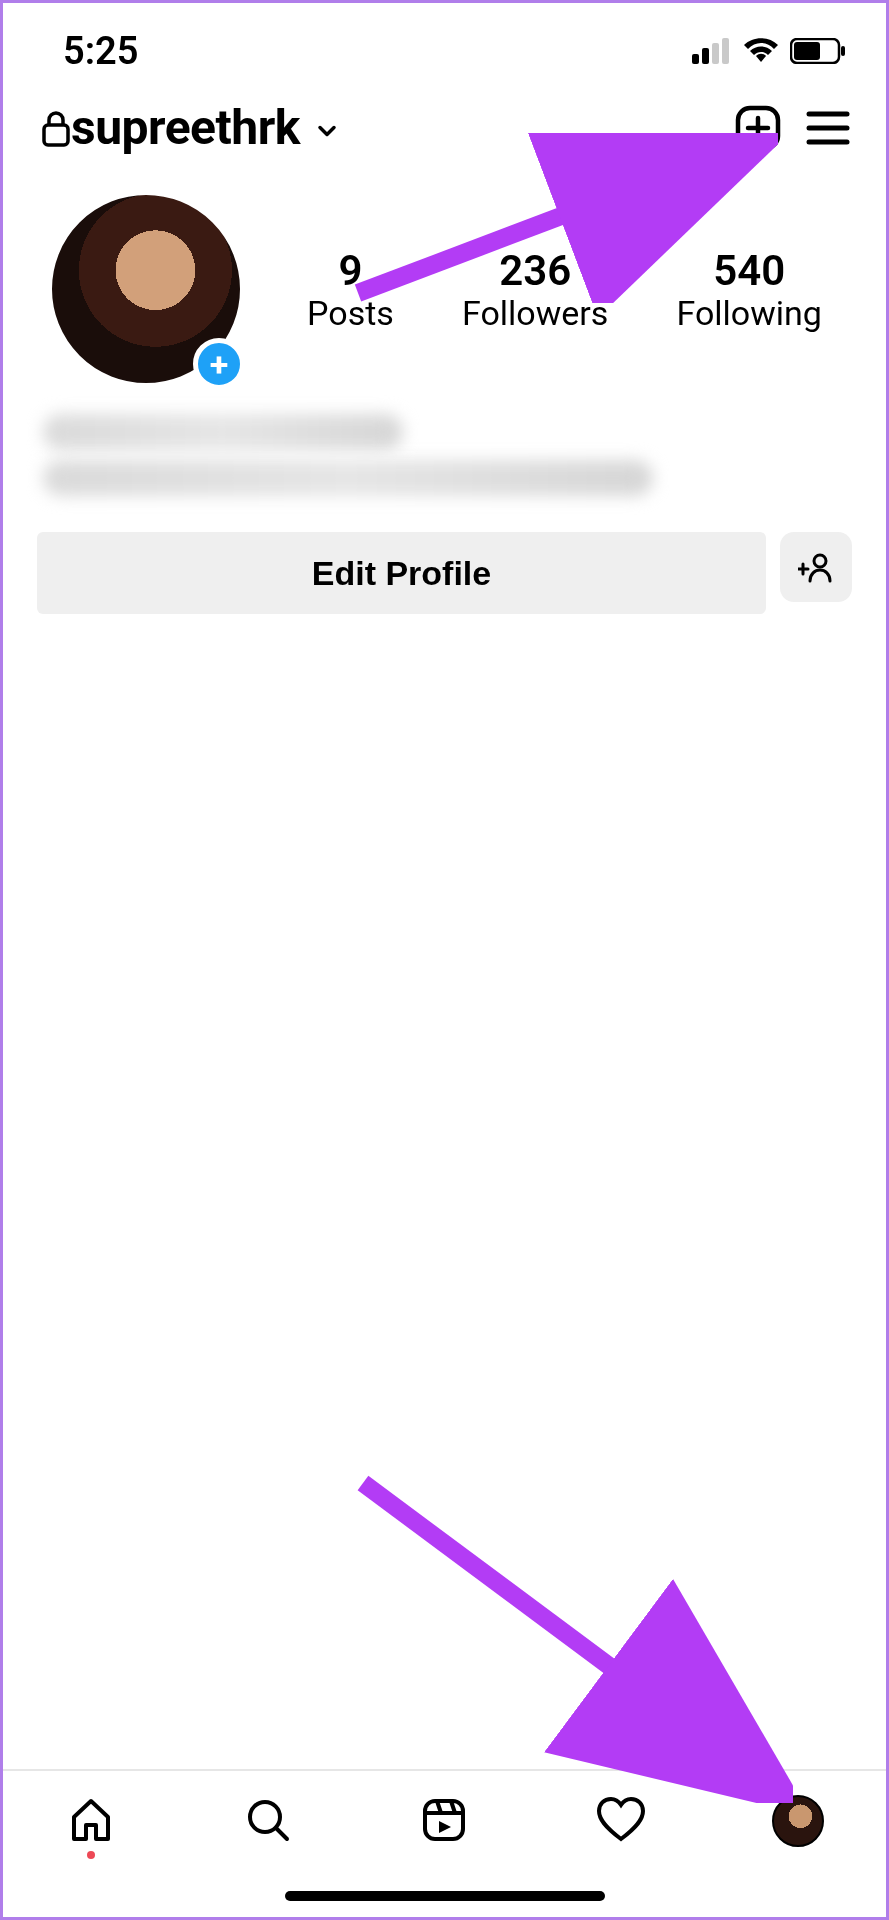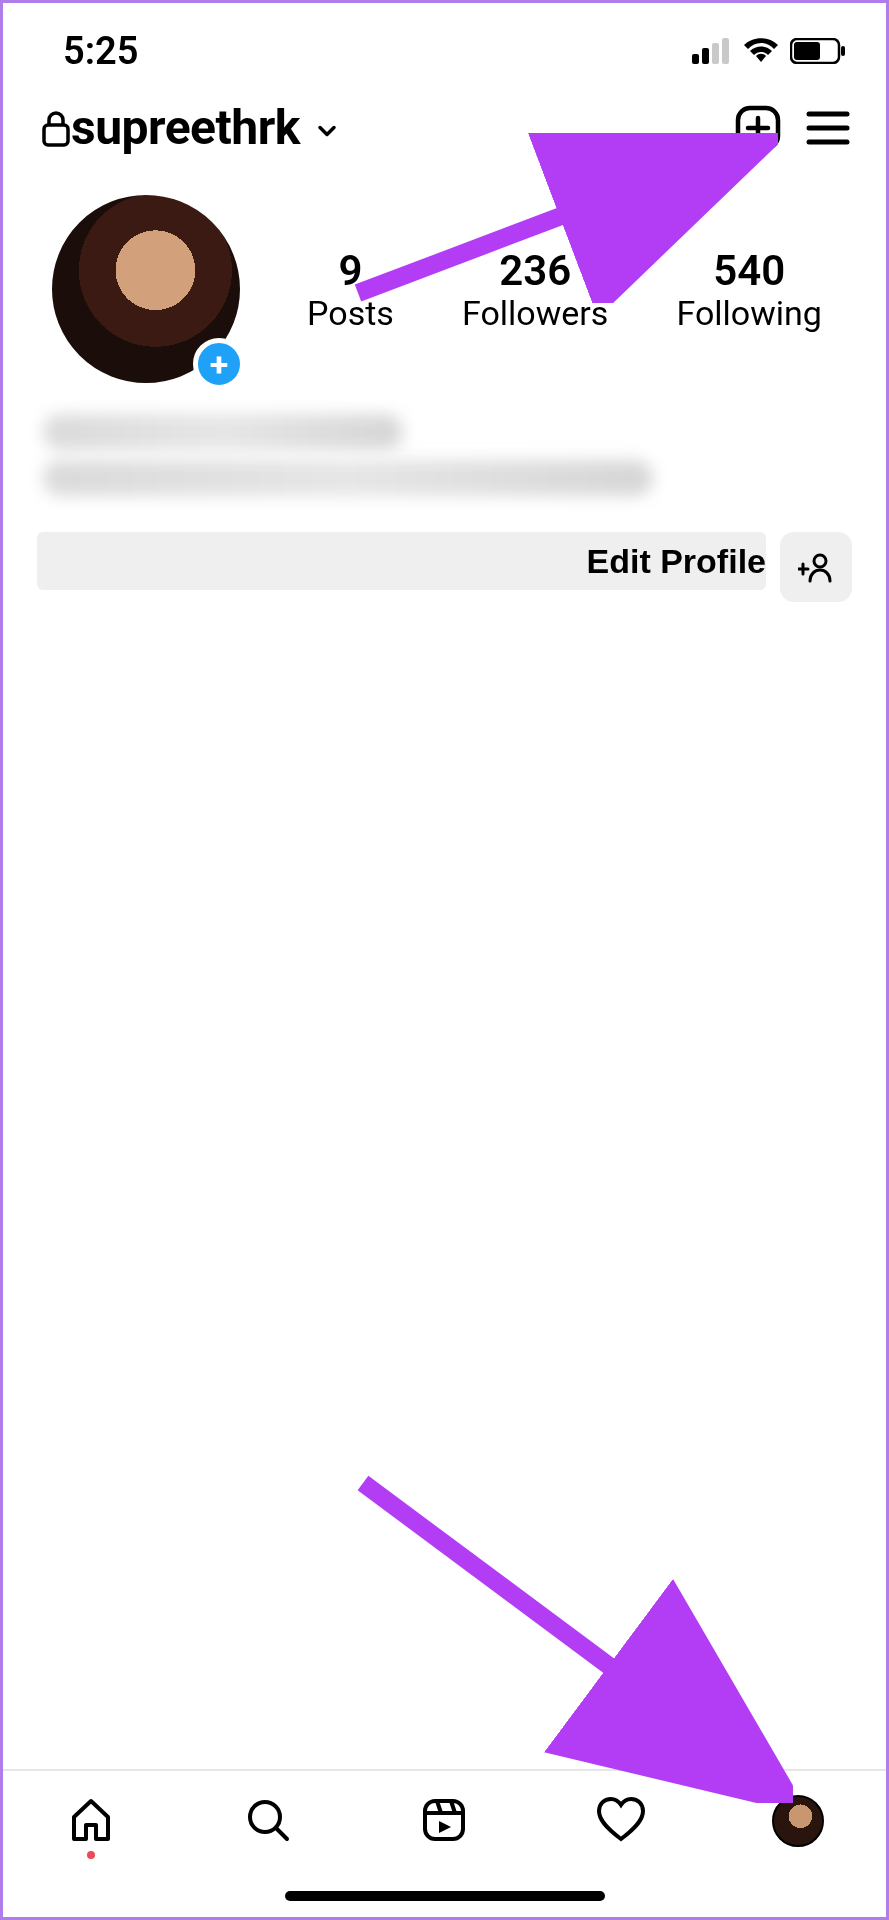--- a/index.html
+++ b/index.html
@@ -66,24 +66,24 @@
     height: 36px; border-radius: 18px; margin-bottom: 10px;
     background: linear-gradient(90deg,#dadada,#e6e6e6,#d6d6d6);
     filter: blur(8px);
   }
   .blur-a { width: 360px; }
   .blur-b { width: 610px; }
   .buttons-row {
     display: flex; gap: 14px; padding: 26px 34px 0 34px;
   }
   .edit-btn {
-    flex: 1; height: 58px; border-radius: 6px;
+    flex: 1; height: 82px; border-radius: 6px;
     background: #efefef; border: none;
     font-size: 34px; font-weight: 600;
-    display:flex; align-items:center; justify-content:flex-end;
+    display:flex; align-items:center; justify-content:center;
   }
   .discover-btn {
     width: 72px; height: 70px; border-radius: 14px;
     background: #efefef; border:none;
     display:flex; align-items:center; justify-content:center;
   }
   .content-area { flex:1; }
   .bottom-nav {
     position: absolute; left:0; right:0; bottom:0;
     border-top: 2px solid #e6e6e6;

